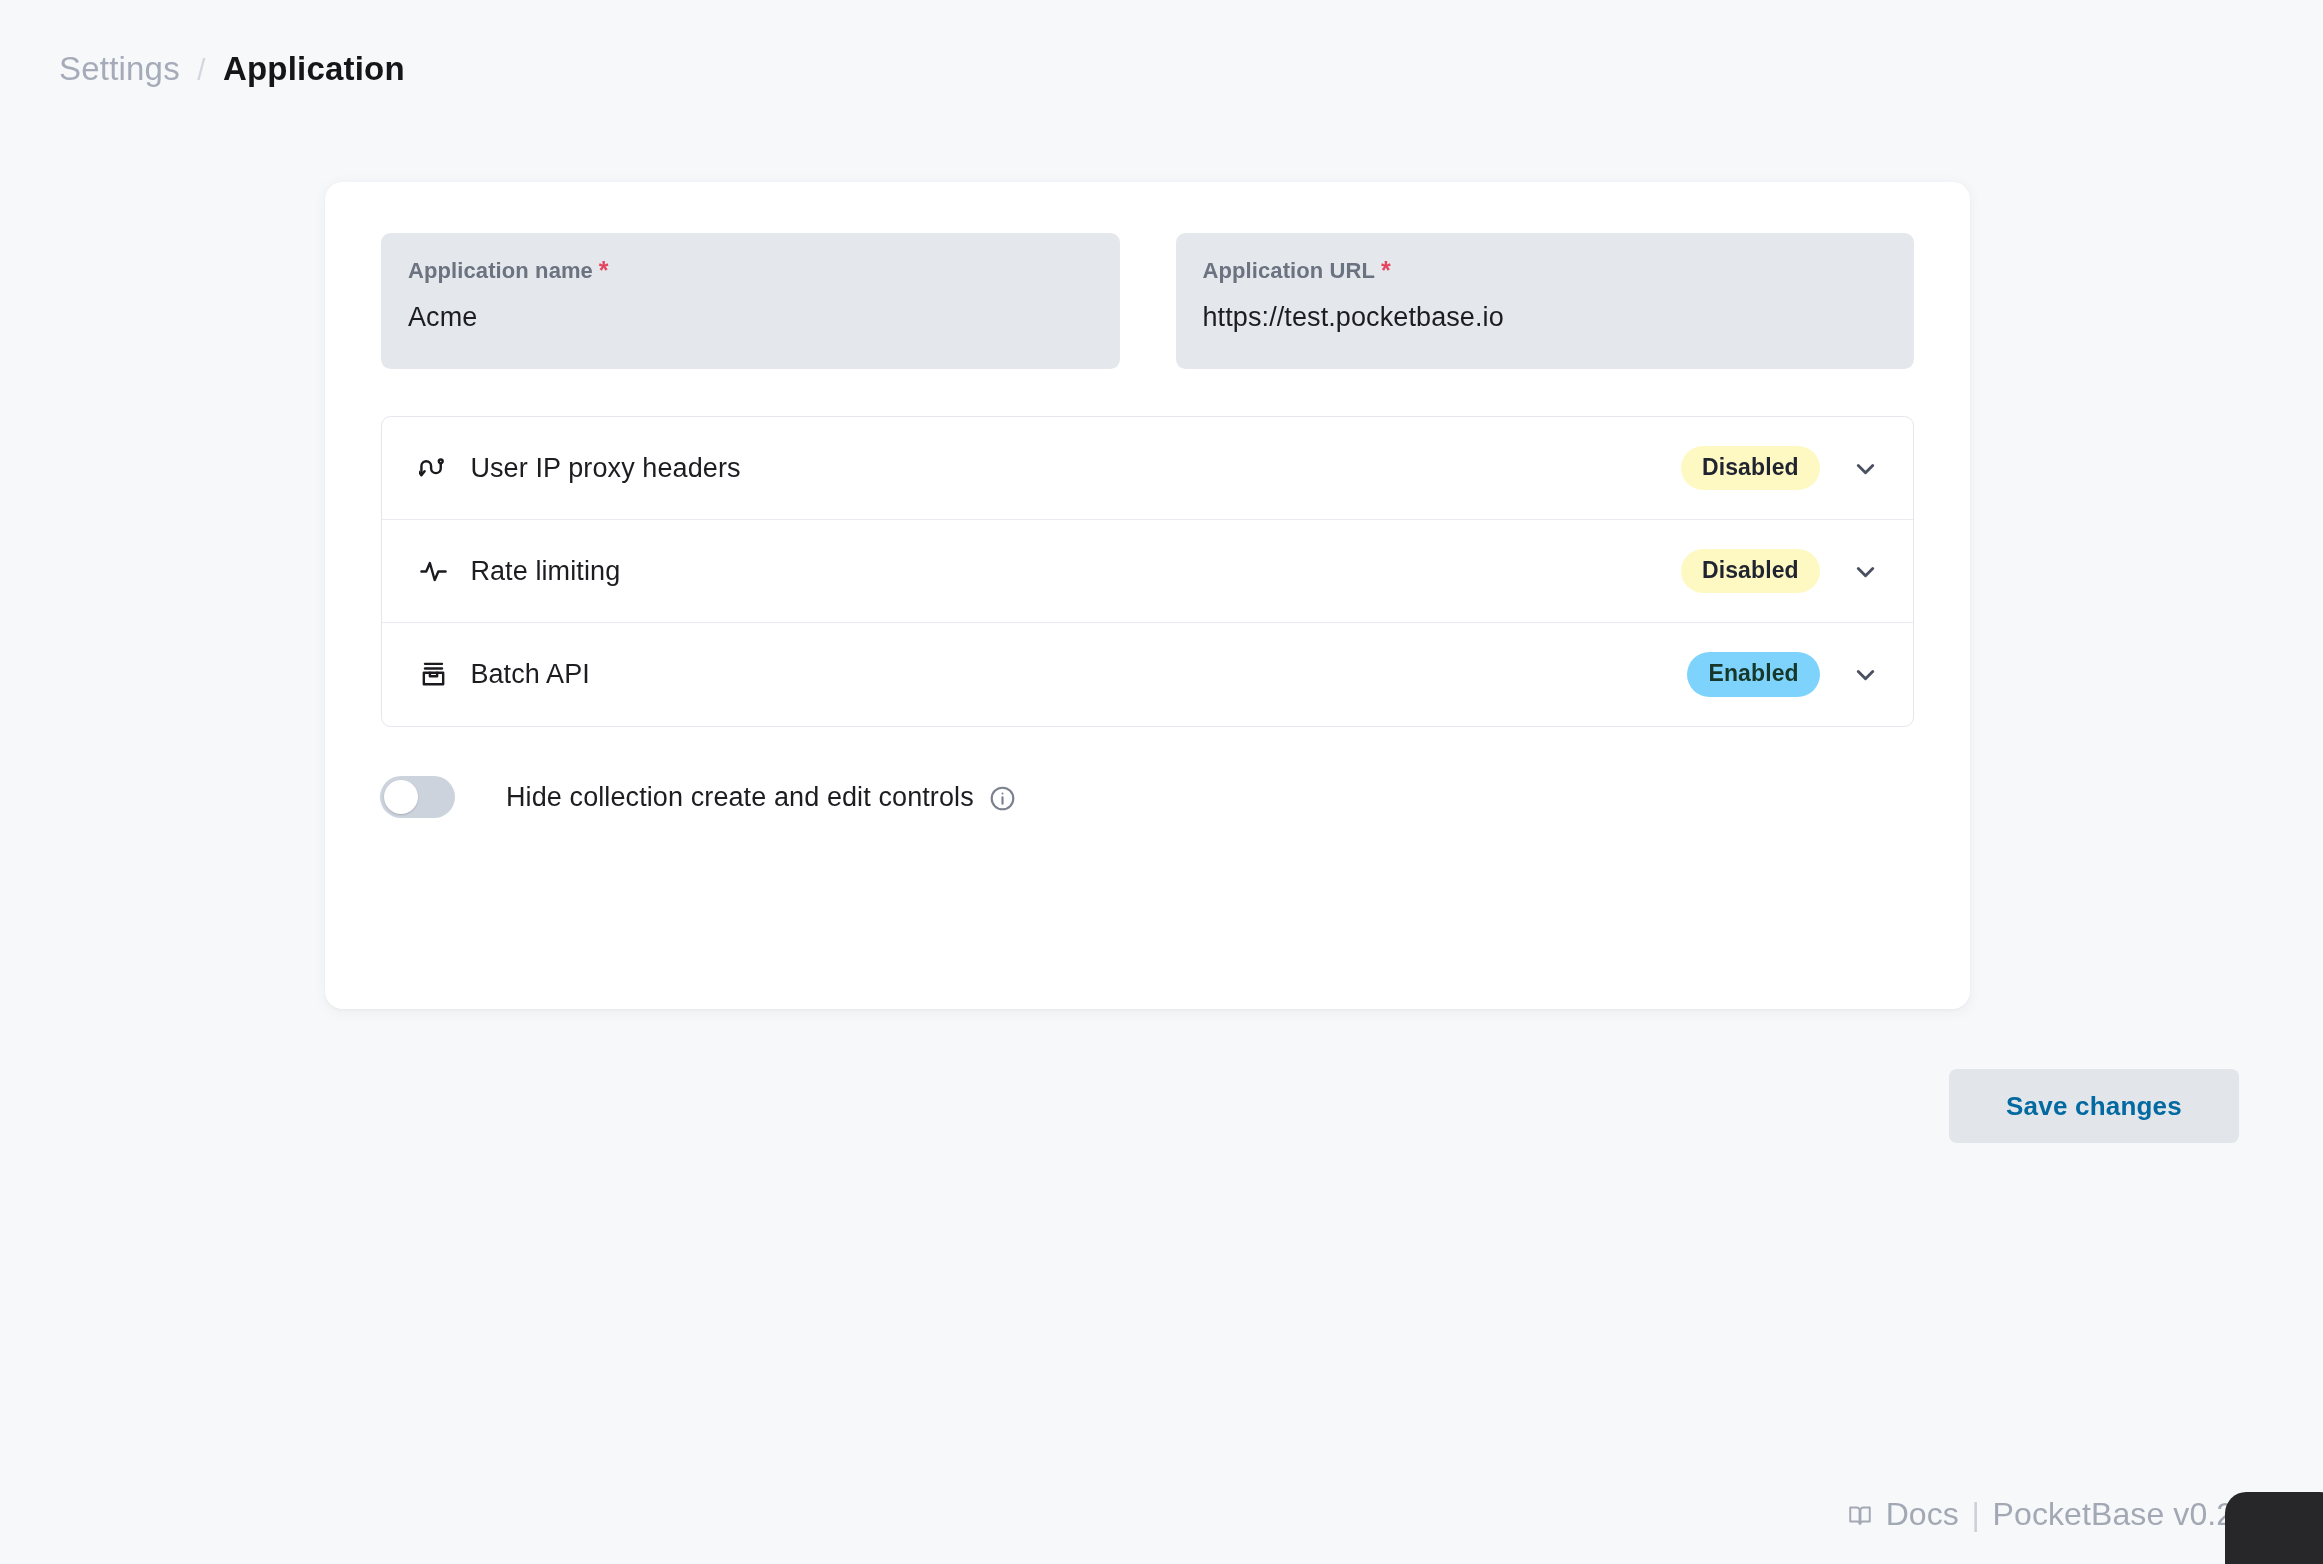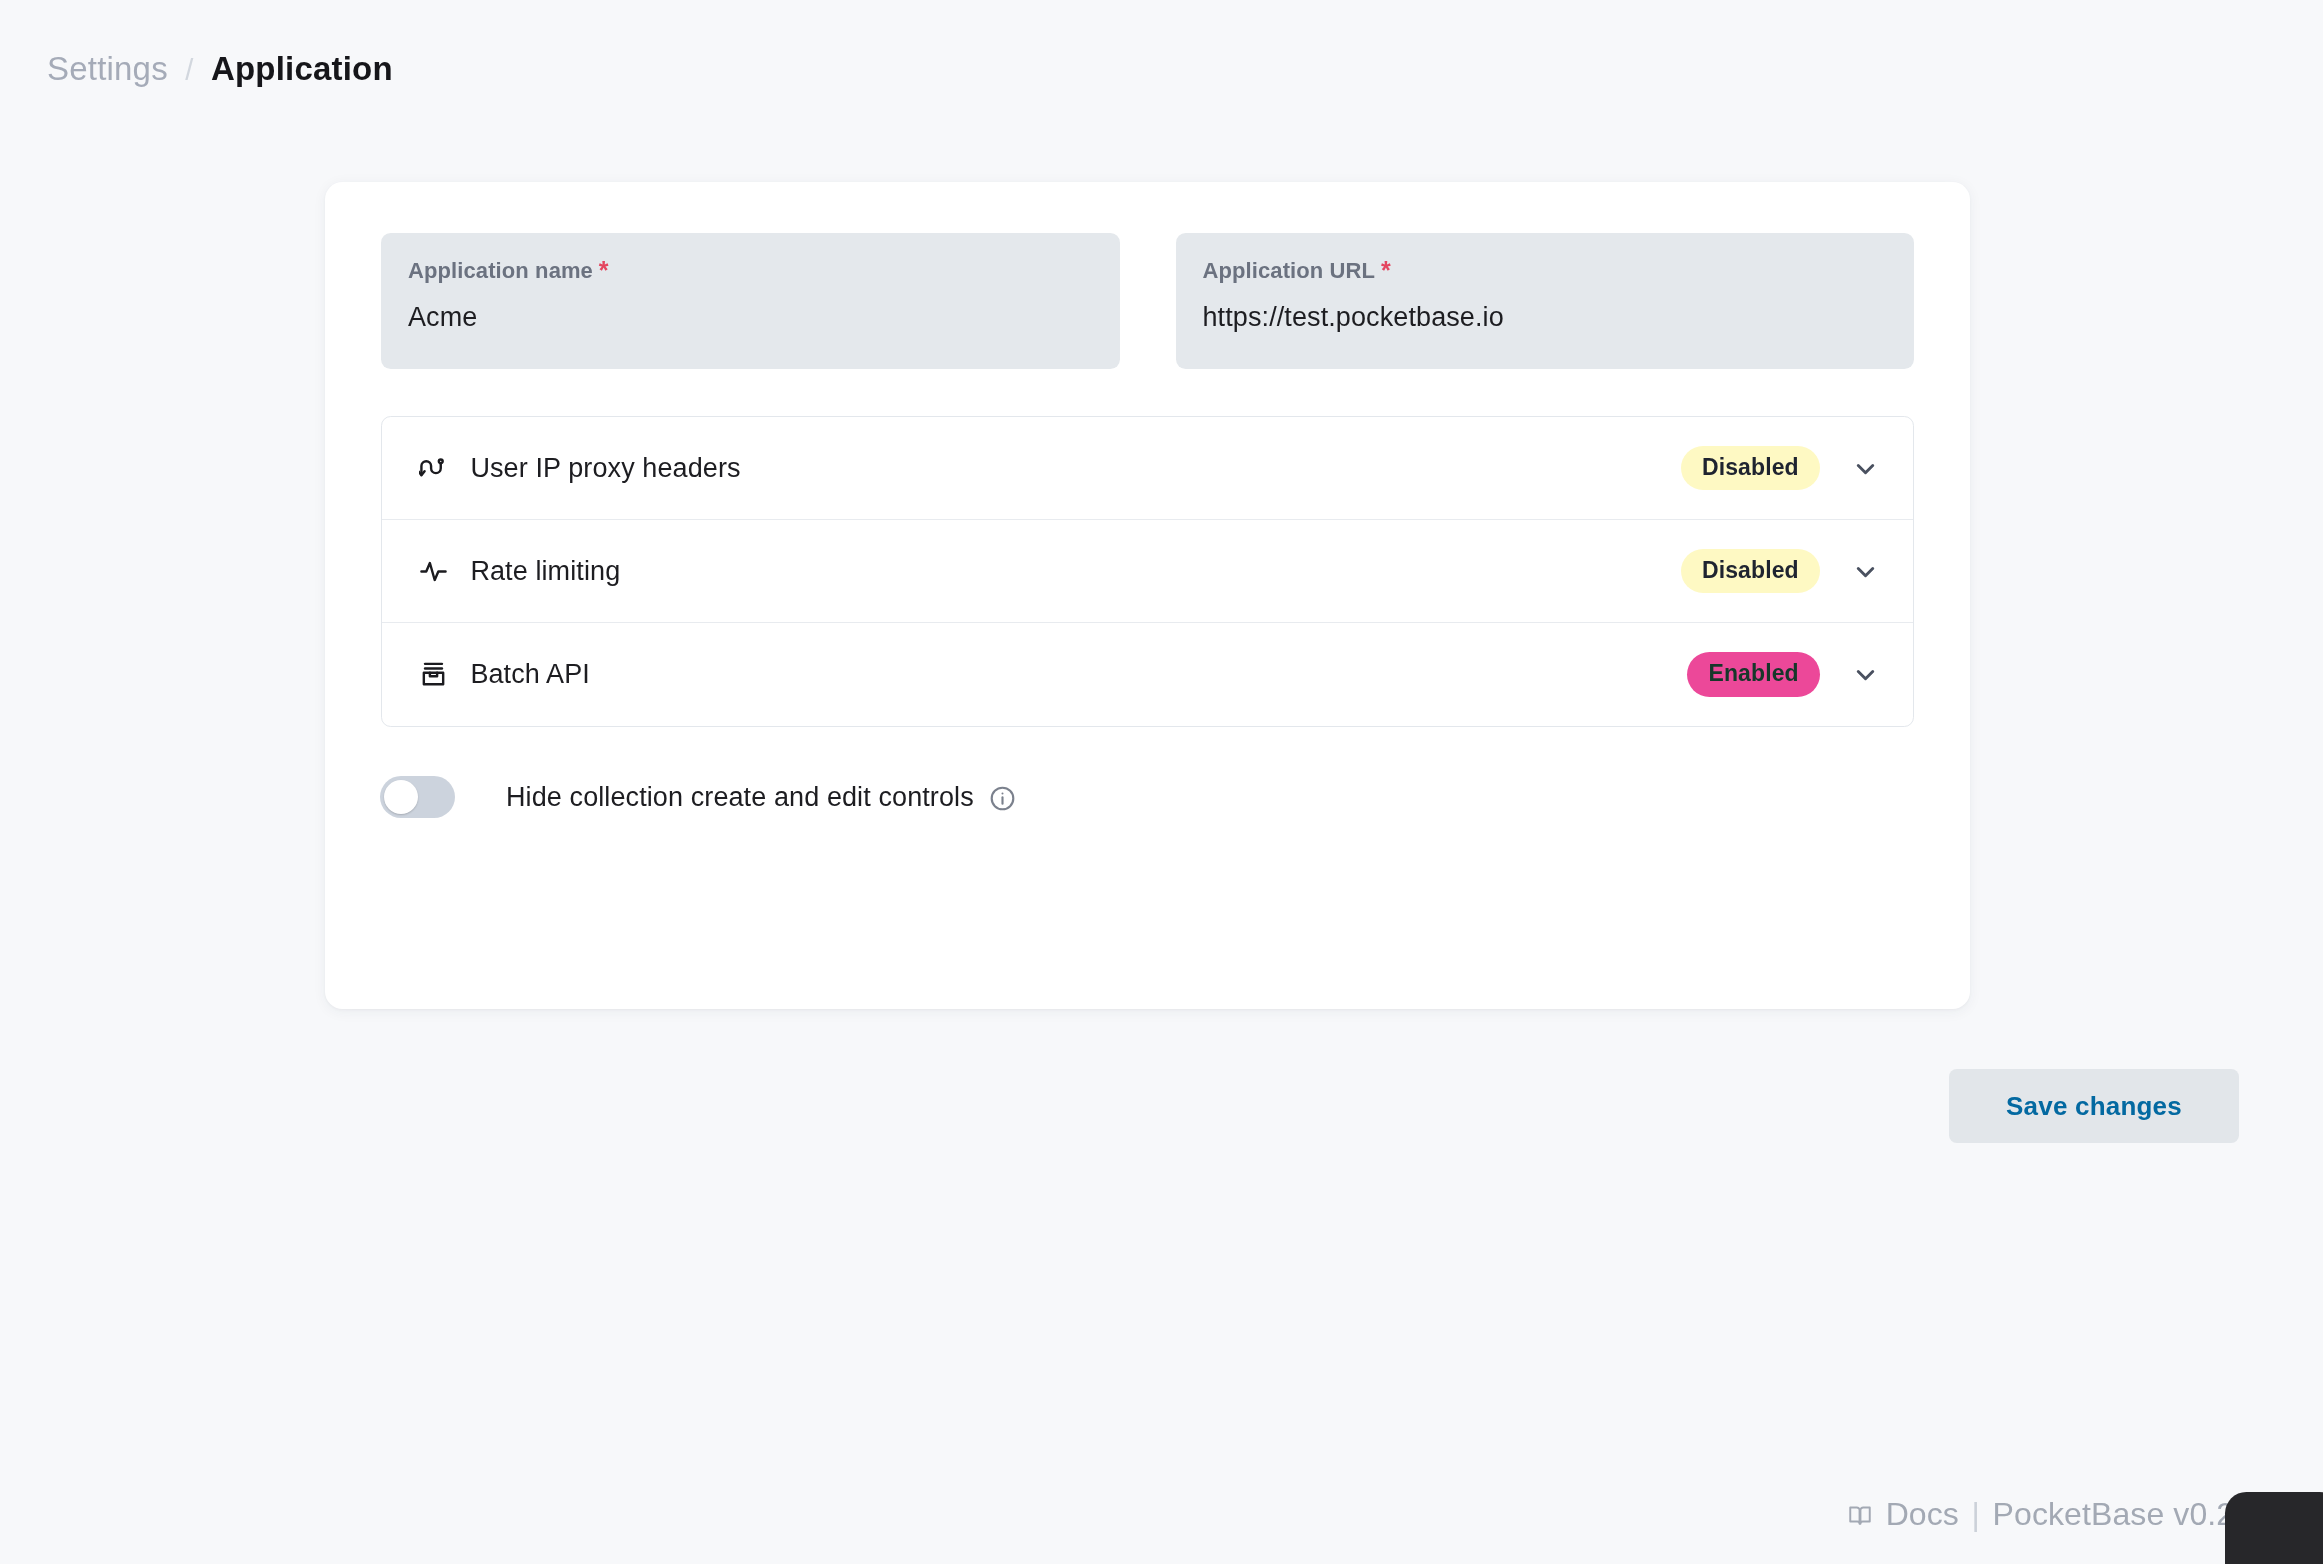--- a/index.html
+++ b/index.html
@@ -13,21 +13,21 @@
   body {
     background: #f7f8fa;
     font-family: "Liberation Sans", sans-serif;
     color: #16161a;
     position: relative;
   }
 
   
   .breadcrumb {
     position: absolute;
-    left: 47px;
+    left: 59px;
     top: 50px;
     display: flex;
     align-items: baseline;
     gap: 17.5px;
     font-size: 33px;
   }
   .crumb-muted {
     color: #a5abb8;
     font-weight: 400;
     letter-spacing: 0.2px;
@@ -138,21 +138,21 @@
     border-radius: 29px;
     letter-spacing: 0.1px;
     line-height: 1;
   }
   .badge-off {
     background: #fef9c3;
     color: #1f2430;
     text-align: center;
   }
   .badge-on {
-    background: #ec4899;
+    background: #7dd3fc;
     color: #16372a;
   }
   .chev {
     width: 45px;
     height: 45px;
     margin-left: 23px;
     display: flex;
     align-items: center;
     justify-content: center;
     color: #4a5160;

